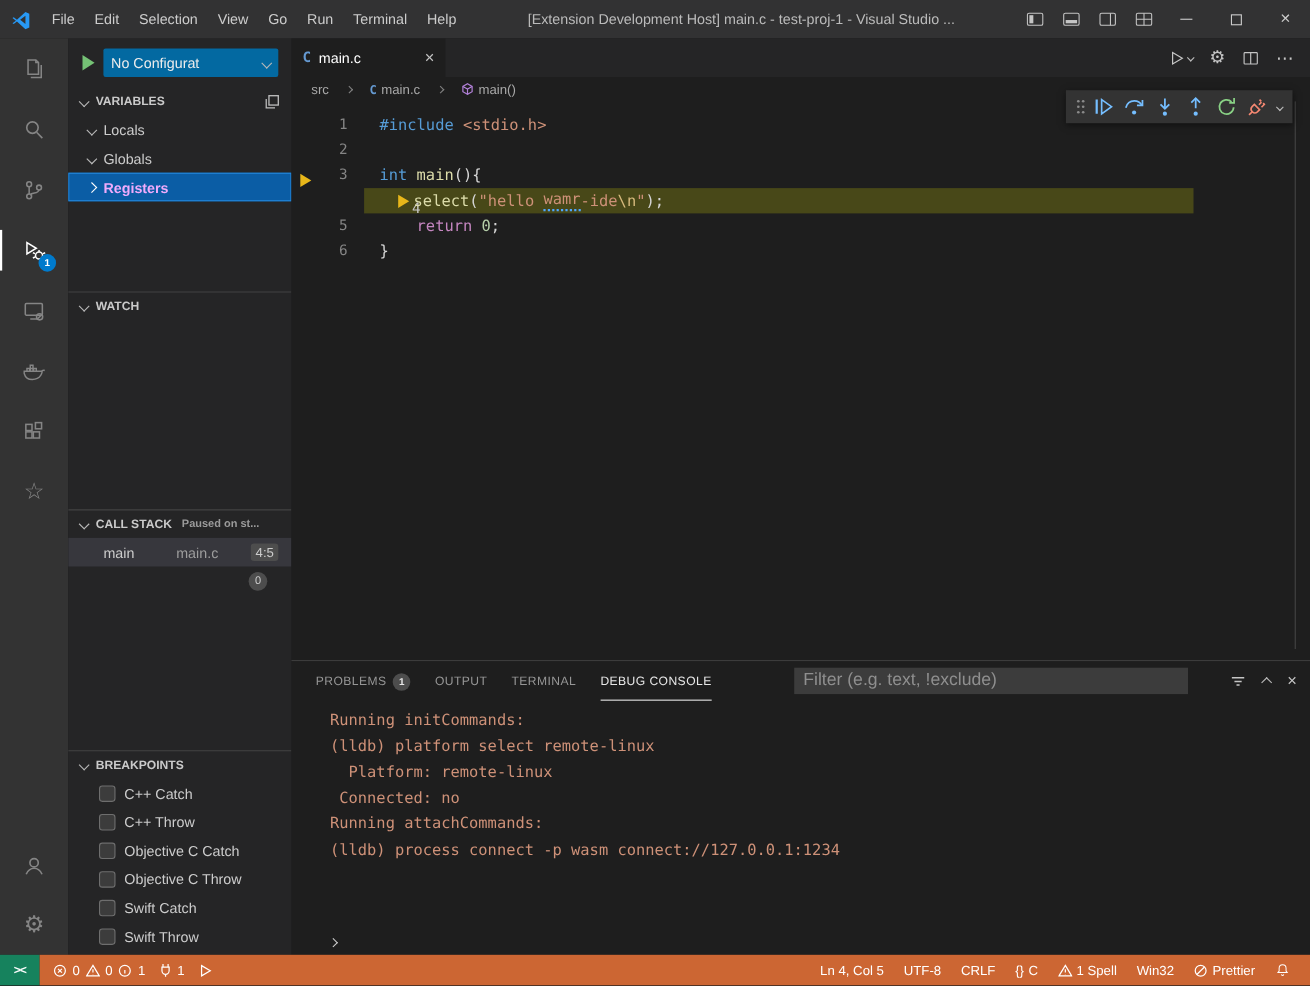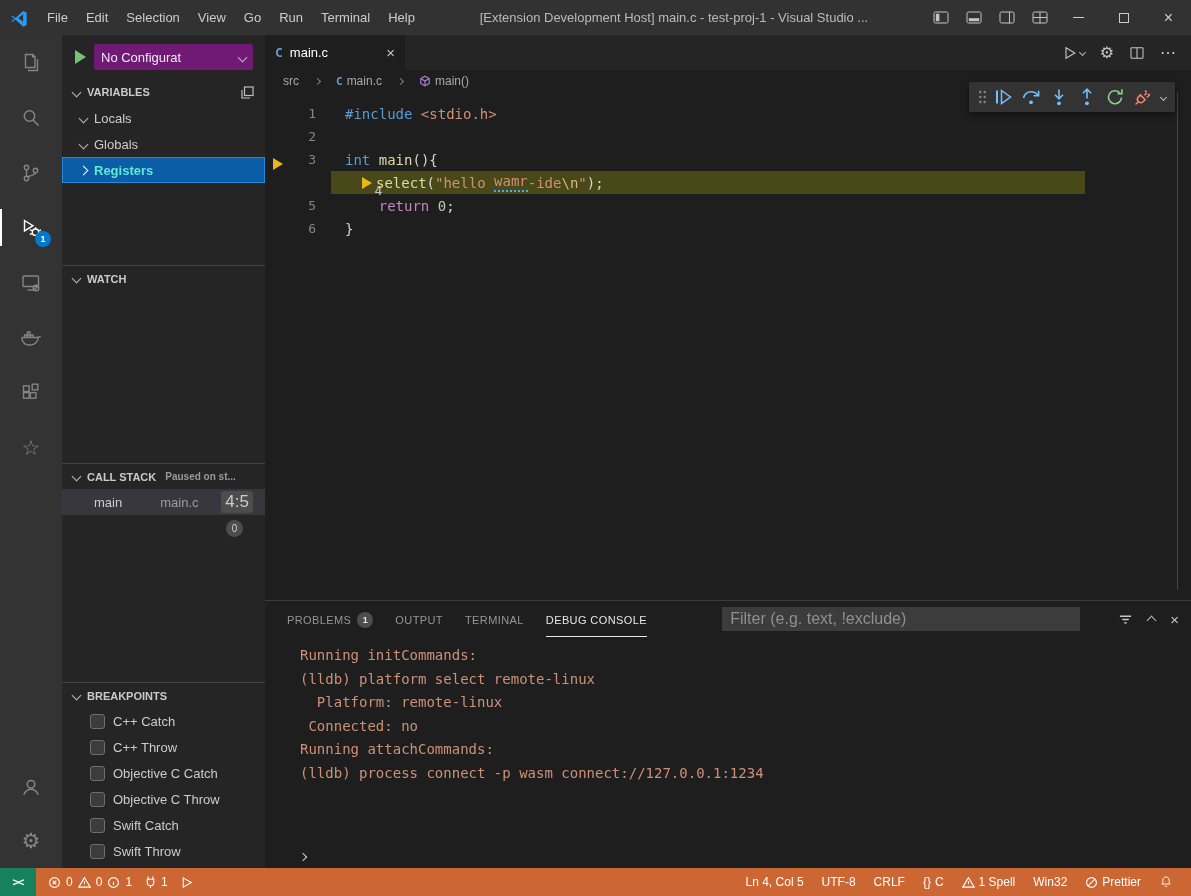--- a/index.html
+++ b/index.html
@@ -30,34 +30,34 @@
   .ab-item.active::before{content:"";position:absolute;left:0;top:9px;bottom:9px;width:2px;background:#ffffff}
   .ab-badge{position:absolute;right:11px;bottom:8px;min-width:16px;height:16px;border-radius:8px;background:#007acc;
     color:#fff;font-size:9px;font-weight:bold;display:flex;align-items:center;justify-content:center;padding:0 3px}
   .ab-bottom{margin-top:auto;display:flex;flex-direction:column;align-items:center}
   .glyph{font-size:21px;line-height:1}
 
   
   .sidebar{width:203px;background:#252526;display:flex;flex-direction:column;flex-shrink:0;overflow:hidden}
   .launch-row{height:44px;display:flex;align-items:center;padding:0 12px 0 13px;gap:8px;flex-shrink:0}
   .play-btn{width:0;height:0;border-left:11px solid #75c275;border-top:7px solid transparent;border-bottom:7px solid transparent}
-  .launch-select{flex:1;height:26px;background:#701a75;border-radius:2px;display:flex;align-items:center;padding:0 7px;color:#ececec;overflow:hidden;white-space:nowrap}
+  .launch-select{flex:1;height:26px;background:#0369a1;border-radius:2px;display:flex;align-items:center;padding:0 7px;color:#ececec;overflow:hidden;white-space:nowrap}
   .chev{width:7px;height:7px;border-right:1.4px solid #b9b9b9;border-bottom:1.4px solid #b9b9b9;display:inline-block;flex-shrink:0}
   .chev.down{transform:rotate(45deg)}
   .chev.right{transform:rotate(-45deg)}
   .chev.up{transform:rotate(-135deg)}
   .sec-header{height:26px;display:flex;align-items:center;gap:7px;padding:0 11px;font-size:11px;font-weight:bold;color:#cacaca;flex-shrink:0}
   .sec-header.bordered{border-top:1px solid rgba(204,204,204,.18)}
   .sec-status{font-size:10px;font-weight:bold;color:#9a9a9a;margin-left:2px;white-space:nowrap;overflow:hidden}
   .hdr-spacer{flex:1}
   .tree-row{height:26px;display:flex;align-items:center;gap:7px;padding:0 10px 0 18px;color:#cccccc;flex-shrink:0}
-  .tree-row.selected{background:#0b5da5;color:#5eead4;font-weight:bold;outline:1px solid #2488db;outline-offset:-1px}
+  .tree-row.selected{background:#0b5da5;color:#f0abfc;font-weight:bold;outline:1px solid #2488db;outline-offset:-1px}
   .frame-row{height:26px;background:#37373d;display:flex;align-items:center;padding:0 12px 0 32px;flex-shrink:0}
   .frame-file{color:#9d9d9d;margin-left:38px}
-  .badge-pill{margin-left:auto;background:#4d4d4d;border-radius:3px;padding:1px 4px;font-size:17px;color:#cccccc}
+  .badge-pill{margin-left:auto;background:#4d4d4d;border-radius:3px;padding:1px 4px;font-size:12px;color:#cccccc}
   .badge-row{height:26px;display:flex;align-items:center;justify-content:flex-end;padding-right:22px;flex-shrink:0}
   .badge-round{width:17px;height:17px;border-radius:50%;background:#4d4d4d;color:#cccccc;font-size:10px;display:flex;align-items:center;justify-content:center}
   .bp-row{height:26px;display:flex;align-items:center;gap:8px;padding:0 10px 0 28px;flex-shrink:0}
   .checkbox{width:15px;height:15px;background:#3c3c3c;border:1px solid #6e6e6e;border-radius:3px;flex-shrink:0}
   .spacer-a{height:82px;flex-shrink:0}
   .spacer-b{height:172px;flex-shrink:0}
   .spacer-c{height:141px;flex-shrink:0}
   .collapse-icon{margin-left:auto;color:#bdbdbd}
 
   

